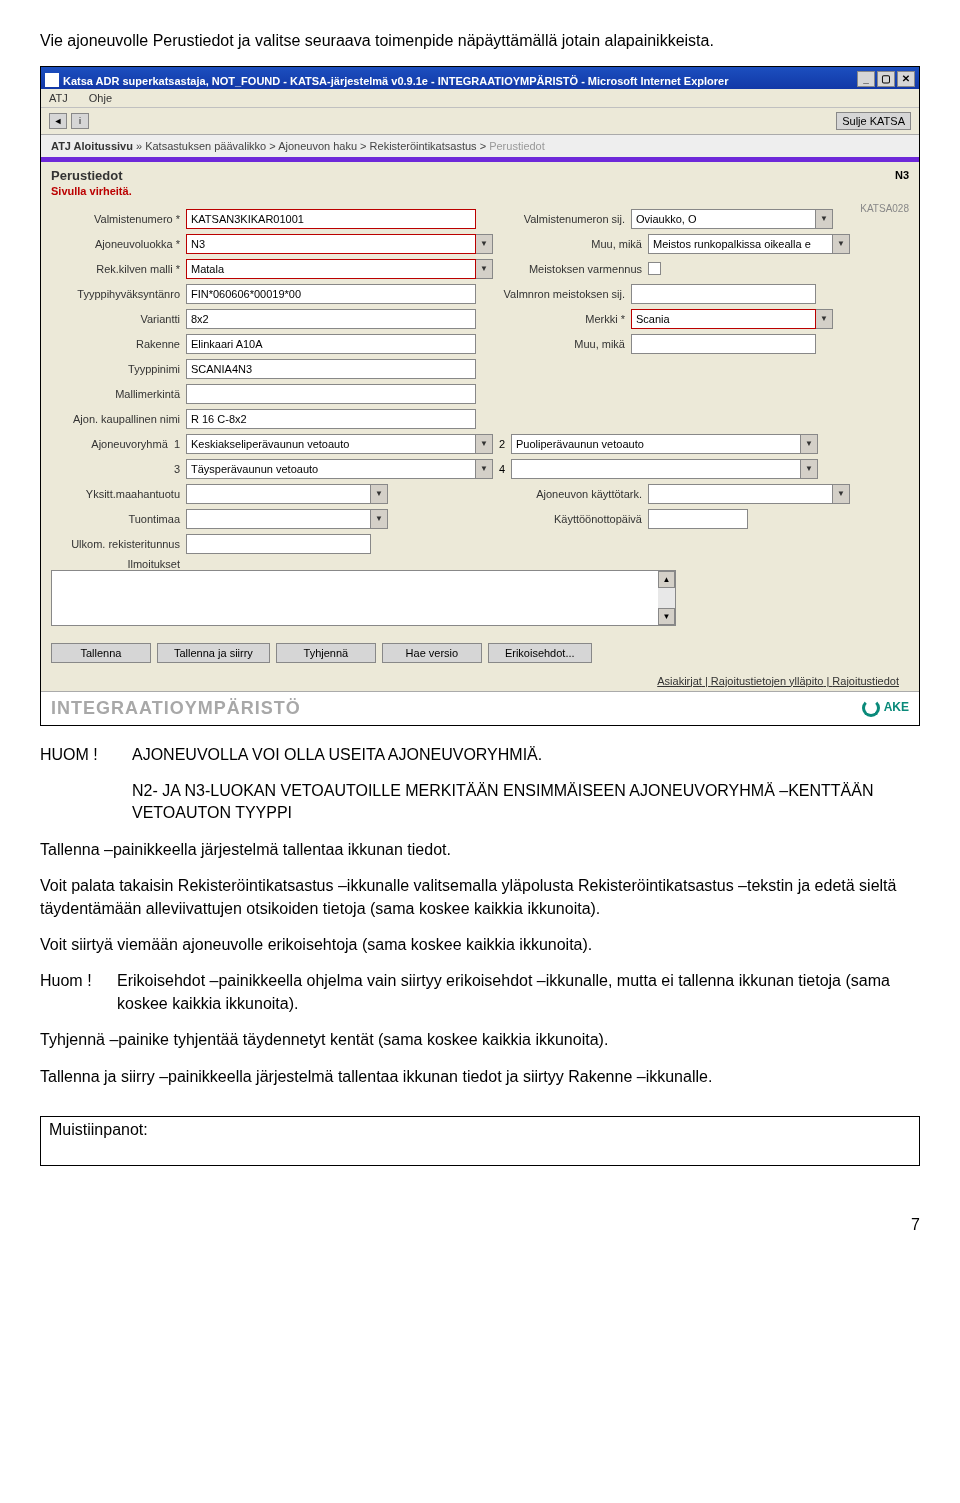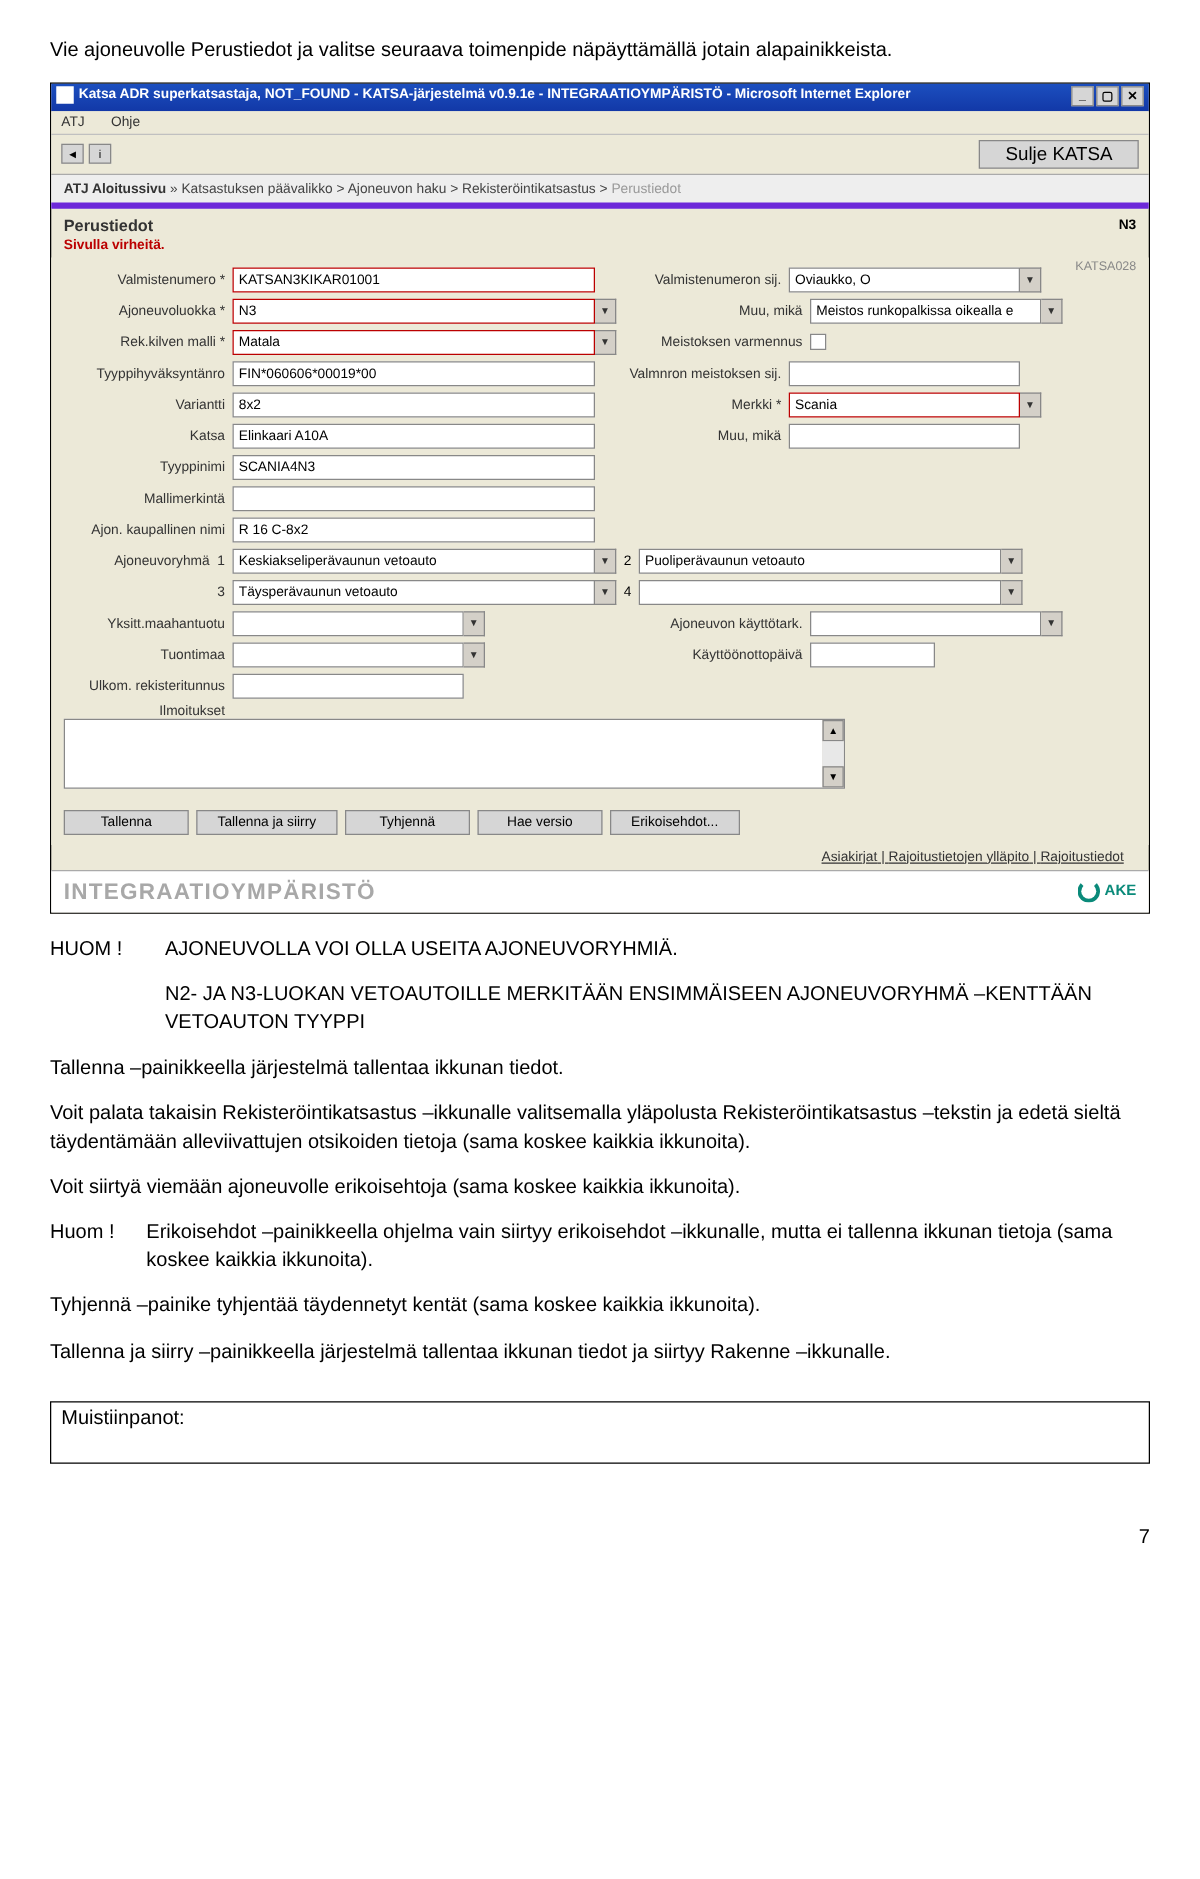--- a/index.html
+++ b/index.html
@@ -1,29 +1,29 @@
 <!DOCTYPE html>
 <html><head>
 <meta charset="utf-8">
 <style>
   * { box-sizing: border-box; margin: 0; padding: 0; }
   body { font-family: Arial, Helvetica, sans-serif; font-size: 16px; background: #fff; color: #000; width: 960px; margin: 0 auto; padding: 30px 40px 20px 40px; }
   .intro { margin-bottom: 14px; line-height: 1.35; }
   .intro p { margin-bottom: 14px; }
   .screenshot { border: 1px solid #000; background: #ece9d8; font-size: 11px; font-family: Tahoma, Arial, sans-serif; margin: 12px 0 18px 0; }
-  .titlebar { background: linear-gradient(to bottom, #1c4fbf, #1238a7); color: #fff; display: flex; align-items: flex-start; padding: 2px 4px; font-weight: bold; height: 22px; }
+  .titlebar { background: linear-gradient(to bottom, #1c4fbf, #1238a7); color: #fff; display: flex; align-items: flex-end; padding: 2px 4px; font-weight: bold; height: 22px; }
   .titlebar .win-icon { width: 14px; height: 14px; background: #fff; margin-right: 4px; }
   .titlebar .spacer { flex: 1; }
   .winbtn { width: 18px; height: 16px; background: #d6d6d6; border: 1px solid #888; margin-left: 2px; display: flex; align-items: center; justify-content: center; font-size: 10px; color: #000; }
   .menubar { background: #ece9d8; padding: 3px 8px; border-bottom: 1px solid #c0c0c0; }
   .menubar span { margin-right: 18px; color: #333; }
   .toolbar2 { background: #ece9d8; padding: 4px 8px; border-bottom: 1px solid #aaa; display: flex; align-items: center; }
   .toolbar2 .backbtn { width: 18px; height: 16px; border: 1px solid #888; background: #d6d6d6; margin-right: 4px; display: flex; align-items: center; justify-content: center; font-size: 9px; }
   .toolbar2 .spacer { flex: 1; }
-  .toolbar2 .closek { border: 1px solid #888; background: #d6d6d6; padding: 2px 20px; font-size: 15px; }
+  .toolbar2 .closek { border: 1px solid #888; background: #d6d6d6; padding: 2px 5px; font-size: 11px; }
   .breadcrumb { background: #eee; padding: 5px 10px; font-size: 11px; color: #444; border-bottom: 5px solid #6d28d9; }
   .breadcrumb .bc-bold { font-weight: bold; color: #333; }
   .breadcrumb .bc-cur { color: #999; }
   .hdrrow { display: flex; padding: 6px 10px 2px 10px; align-items: center; }
   .hdrrow .pagetitle { font-weight: bold; font-size: 13px; color: #333; }
   .hdrrow .spacer { flex: 1; }
   .hdrrow .n3 { font-size: 11px; font-weight: bold; }
   .err { color: #b00; padding: 0 10px 4px 10px; font-size: 11px; font-weight: bold; }
   .form-area { background: #ece9d8; padding: 4px 10px 6px 10px; position: relative; }
   .pagecode { position: absolute; top: 2px; right: 10px; font-size: 10px; color: #888; }
@@ -148,21 +148,21 @@
       <span class="lbl-l">Variantti</span>
       <input class="inp col1" value="8x2" style="">
       <span class="lbl-r">Merkki *</span>
       <div class="dd">
           <input class="inp red col2" value="Scania" style="">
           <span class="arrow">▼</span>
         </div>
     </div>
 
     <div class="frow">
-      <span class="lbl-l">Katsa</span>
+      <span class="lbl-l">Rakenne</span>
       <input class="inp col1" value="Elinkaari A10A" style="">
       <span class="lbl-r">Muu, mikä</span>
       <input class="inp col2" style="">
     </div>
 
     <div class="frow">
       <span class="lbl-l">Tyyppinimi</span>
       <input class="inp col1" value="SCANIA4N3" style="">
     </div>
 

